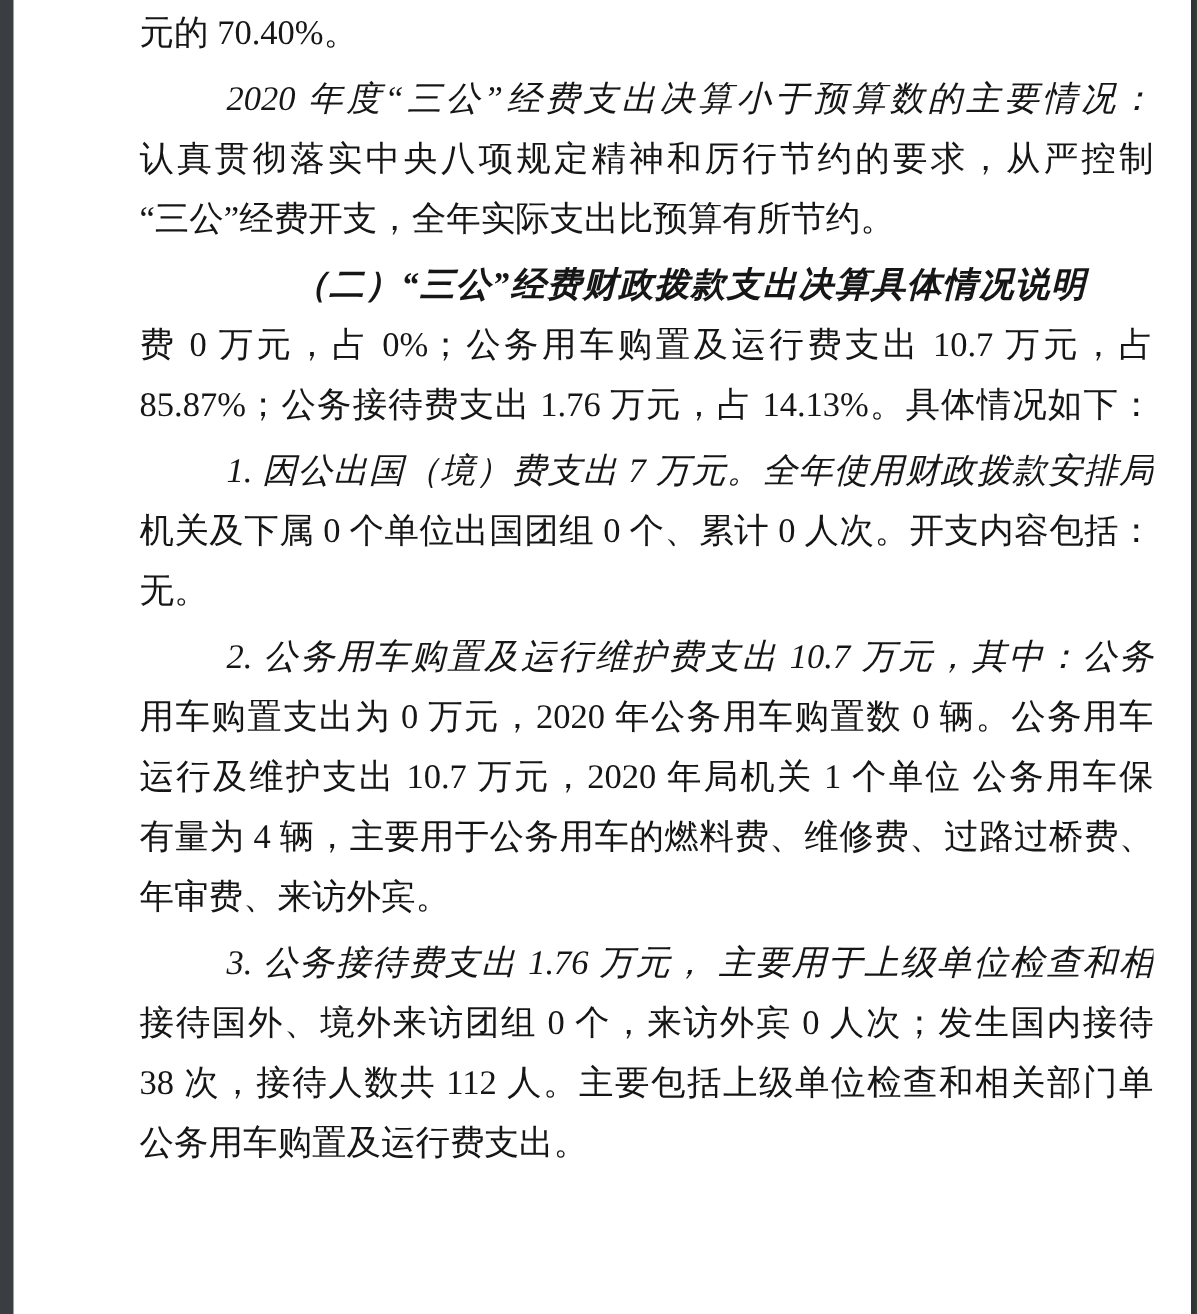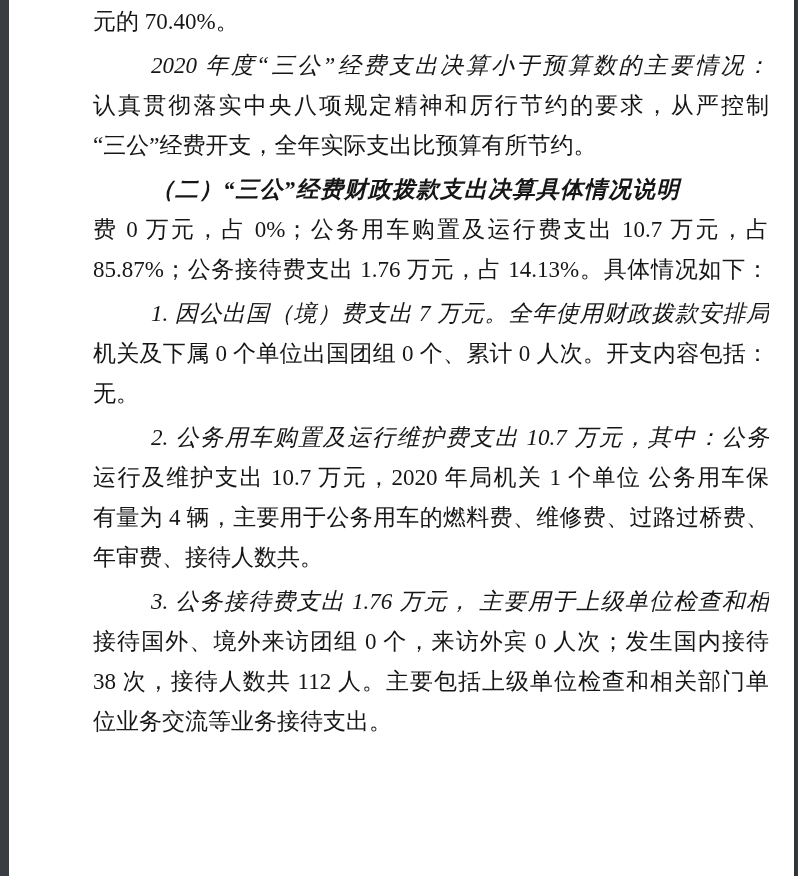--- a/index.html
+++ b/index.html
@@ -48,20 +48,21 @@
     white-space: pre-wrap;
     text-align: left;
     overflow: hidden;
   }
   .line.fill {
     text-align: justify;
     text-align-last: justify;
   }
   .line.ind {
     padding-left: 58px;
+    text-align: center;
   }
   .line.ind.fill {
     
   }
   .line.para {
     margin-top: 4px;
     font-style: italic;
   }
   .line.bold {
     font-weight: 700;
@@ -79,23 +80,24 @@
         <div class="line fill ind para">2020 年度“三公”经费支出决算小于预算数的主要情况：</div>
         <div class="line fill">认真贯彻落实中央八项规定精神和厉行节约的要求，从严控制</div>
         <div class="line">“三公”经费开支，全年实际支出比预算有所节约。</div>
         <div class="line ind bold para">（二）“三公”经费财政拨款支出决算具体情况说明</div>
         <div class="line fill">费 0 万元，占 0%；公务用车购置及运行费支出 10.7 万元，占</div>
         <div class="line fill">85.87%；公务接待费支出 1.76 万元，占 14.13%。具体情况如下：</div>
         <div class="line fill ind para">1. 因公出国（境）费支出 7 万元。全年使用财政拨款安排局</div>
         <div class="line fill">机关及下属 0 个单位出国团组 0 个、累计 0 人次。开支内容包括：</div>
         <div class="line">无。</div>
         <div class="line fill ind para">2. 公务用车购置及运行维护费支出 10.7 万元，其中：公务</div>
+        <div class="line fill">用车购置支出为 0 万元，2020 年公务用车购置数 0 辆。公务用车</div>
         <div class="line fill">运行及维护支出 10.7 万元，2020 年局机关 1 个单位 公务用车保</div>
         <div class="line fill">有量为 4 辆，主要用于公务用车的燃料费、维修费、过路过桥费、</div>
-        <div class="line">年审费、接待人数共。</div>
+        <div class="line">年审费、来访外宾。</div>
         <div class="line fill ind para">3. 公务接待费支出 1.76 万元， 主要用于上级单位检查和相</div>
         <div class="line fill">接待国外、境外来访团组 0 个，来访外宾 0 人次；发生国内接待</div>
         <div class="line fill">38 次，接待人数共 112 人。主要包括上级单位检查和相关部门单</div>
-        <div class="line">位业务交流等业务接待支出。</div>
+        <div class="line">公务用车购置及运行费支出。</div>
       </div>
   </div>
   <div class="right-line" style="background: rgb(48, 51, 56);"></div>
 </div>
 
 </body></html>

